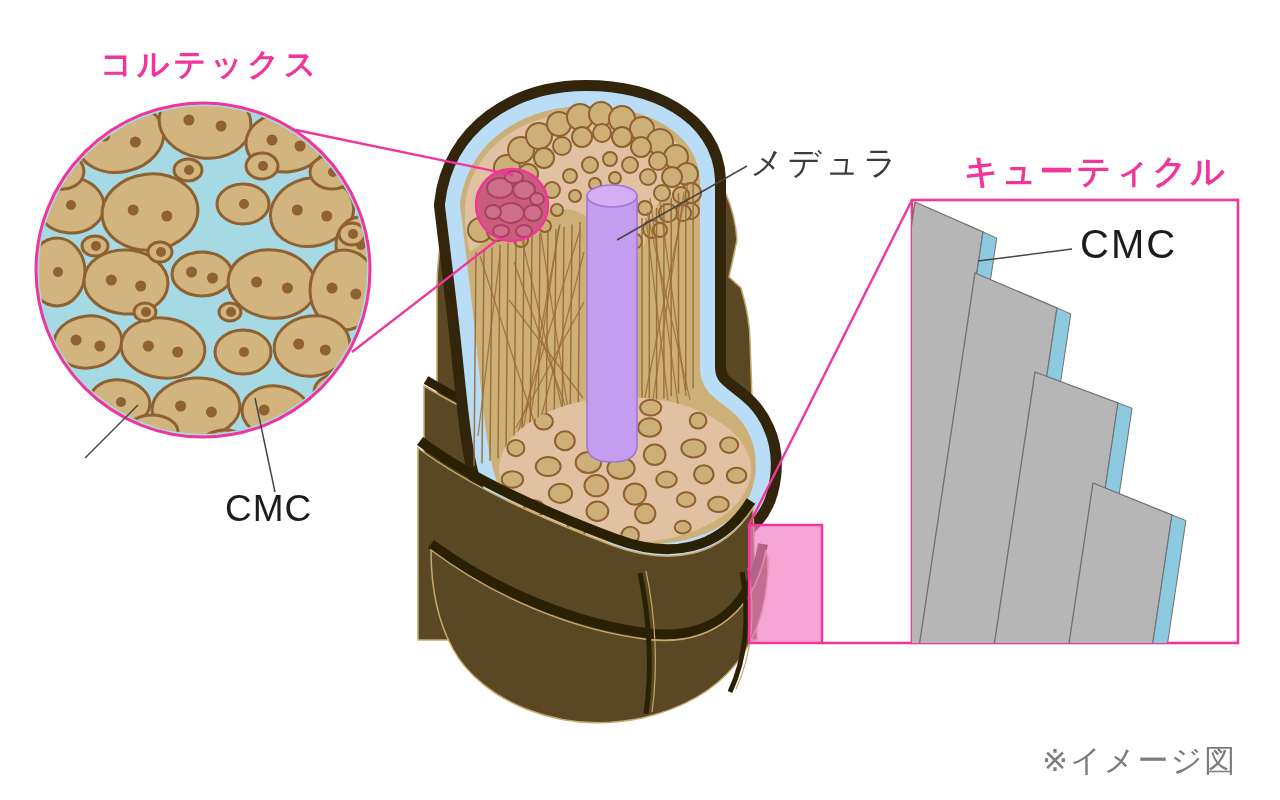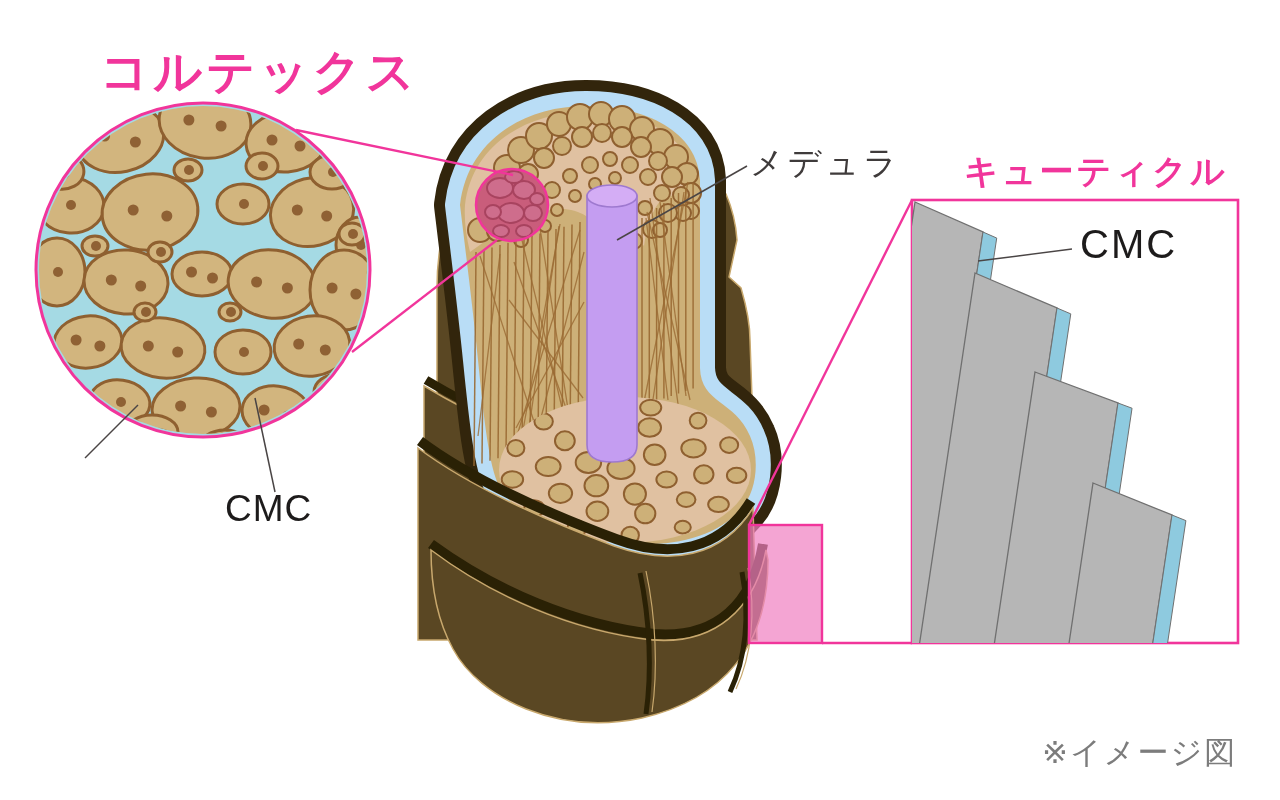--- a/index.html
+++ b/index.html
@@ -3,22 +3,22 @@
 <meta charset="utf-8">
 <style>
   html,body{margin:0;padding:0;background:#fff;}
   .stage{position:relative;width:1280px;height:800px;overflow:hidden;background:#fff;
          font-family:"Liberation Sans","DejaVu Sans",sans-serif;}
   .stage svg{position:absolute;left:0;top:0;}
   .lbl{position:absolute;white-space:nowrap;line-height:1;}
   .lbl-pink{color:var(--c-magenta);font-weight:bold;}
   .lbl-dark{color:var(--c-label_dark);}
   .lbl-black{color:var(--c-text_black);}
-  .lbl-gray{color:var(--c-note_gray);}
-  #lbl-cortex{left:100px;top:48px;font-size:48px;letter-spacing:4px;}
+  .lbl-gray{color:var(--c-note_gray);margin-top:8px;}
+  #lbl-cortex{left:100px;top:48px;font-size:32px;letter-spacing:4px;}
   #lbl-medulla{left:750px;top:146px;font-size:33px;letter-spacing:4px;}
   #lbl-cuticle{left:964px;top:154px;font-size:34px;letter-spacing:3px;}
   #lbl-cmc-right{left:1080px;top:224px;font-size:40px;letter-spacing:2px;}
   #lbl-melanin{left:50px;top:452px;font-size:33px;letter-spacing:3px;}
   #lbl-cmc-left{left:225px;top:490px;font-size:37px;letter-spacing:1px;}
   #lbl-note{left:1042px;top:737px;font-size:31px;letter-spacing:2px;}
 </style>
 </head>
 <body>
 

